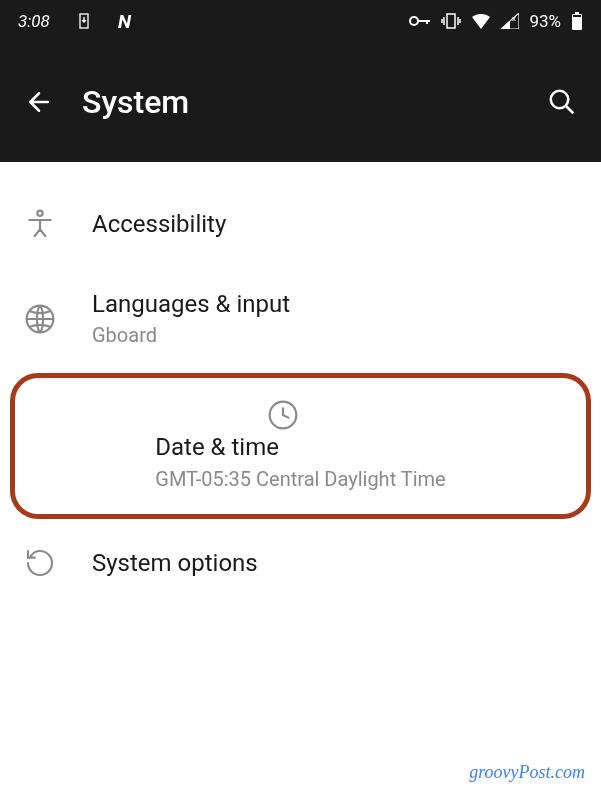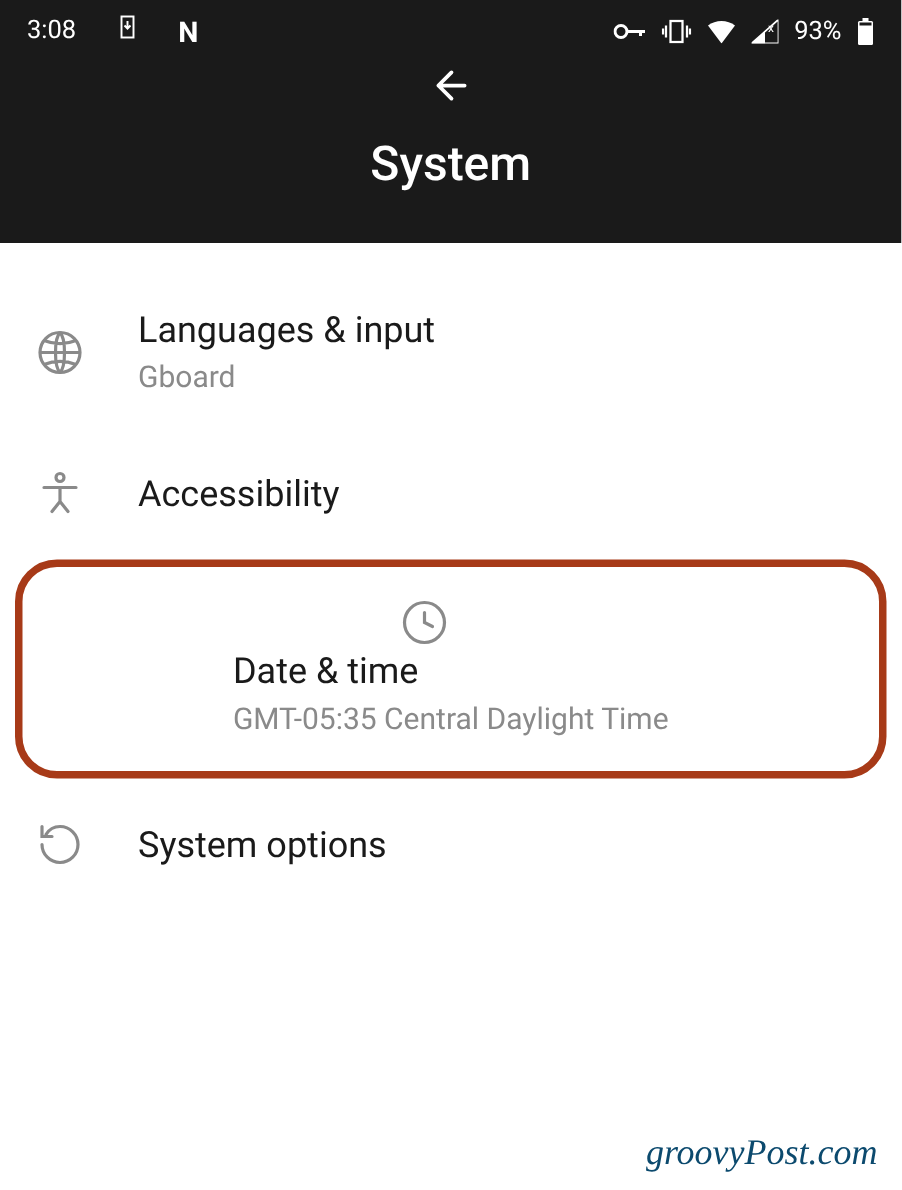--- a/index.html
+++ b/index.html
@@ -14,31 +14,30 @@
     .status-bar {
       height: 42px;
       background: #1a1a1a;
       color: #ffffff;
       display: flex;
       align-items: center;
       padding: 0 18px;
       font-size: 17px;
       font-weight: 400;
     }
-    .status-left { display: flex; align-items: flex-start; gap: 26px; }
+    .status-left { display: flex; align-items: center; gap: 26px; font-style: italic; }
     .status-right { margin-left: auto; display: flex; align-items: center; gap: 10px; }
     .header {
       height: 120px;
       background: #1a1a1a;
       color: #ffffff;
       display: flex;
       align-items: center;
       padding: 0 24px;
-      gap: 18px;
-      flex-direction: column;
+      gap: 28px;
     }
     .header-title { font-size: 32px; font-weight: 500; }
     .header-spacer { flex: 1; }
     .content { background: #ffffff; padding-top: 20px; }
     .list-item {
       display: flex;
       align-items: center;
       padding: 22px 24px;
       min-height: 84px;
       position: relative;
@@ -51,22 +50,22 @@
       position: absolute;
       left: 10px; right: 10px; top: -4px; bottom: -4px;
       border: 5px solid #a73a18;
       border-radius: 28px;
       pointer-events: none;
     }
     .watermark {
       position: absolute;
       bottom: 10px;
       right: 16px;
-      color: #0c4a6e;
-      font-size: 24px;
+      color: #3b82f6;
+      font-size: 18px;
       font-style: italic;
       font-family: Georgia, serif;
     }
     svg { display: block; }
   </style>
 </head>
 <body>
 
 <div class="status-bar">
   <div class="status-left">
@@ -130,43 +129,43 @@
         <path d="M21 21l-6-6"></path>
       </svg>
   </span>
 </div>
 
 <div class="content">
 
   <div class="list-item">
     <div class="icon-col">
       <span>
+        <svg width="32" height="32" viewBox="0 0 24 24" fill="none" stroke="#8a8a8a" stroke-width="1.6" stroke-linecap="round" stroke-linejoin="round">
+            <circle cx="12" cy="4" r="2"></circle>
+            <path d="M4 9h16M12 9v7M12 16l-4 5M12 16l4 5"></path>
+          </svg>
+      </span>
+    </div>
+    <div class="text-col">
+      <div class="item-title">Accessibility</div>
+    </div>
+  </div>
+
+  <div class="list-item">
+    <div class="icon-col">
+      <span>
         <svg width="32" height="32" viewBox="0 0 24 24" fill="none" stroke="#8a8a8a" stroke-width="1.6">
             <circle cx="12" cy="12" r="10"></circle>
             <path d="M2 12h20M12 2c3 3 3 17 0 20M12 2c-3 3-3 17 0 20M4 6c5 2 11 2 16 0M4 18c5-2 11-2 16 0"></path>
           </svg>
       </span>
     </div>
     <div class="text-col">
       <div class="item-title">Languages &amp; input</div>
       <div class="item-sub">Gboard</div>
-    </div>
-  </div>
-
-  <div class="list-item">
-    <div class="icon-col">
-      <span>
-        <svg width="32" height="32" viewBox="0 0 24 24" fill="none" stroke="#8a8a8a" stroke-width="1.6" stroke-linecap="round" stroke-linejoin="round">
-            <circle cx="12" cy="4" r="2"></circle>
-            <path d="M4 9h16M12 9v7M12 16l-4 5M12 16l4 5"></path>
-          </svg>
-      </span>
-    </div>
-    <div class="text-col">
-      <div class="item-title">Accessibility</div>
     </div>
   </div>
 
   <div class="list-item" style="margin:6px 0;flex-direction:column;">
     <div class="highlight-ring"></div>
     <div class="icon-col">
       <span>
         <svg width="32" height="32" viewBox="0 0 24 24" fill="none" stroke="#8a8a8a" stroke-width="1.6" stroke-linecap="round">
             <circle cx="12" cy="12" r="10"></circle>
             <path d="M12 7v5l4 2"></path>

